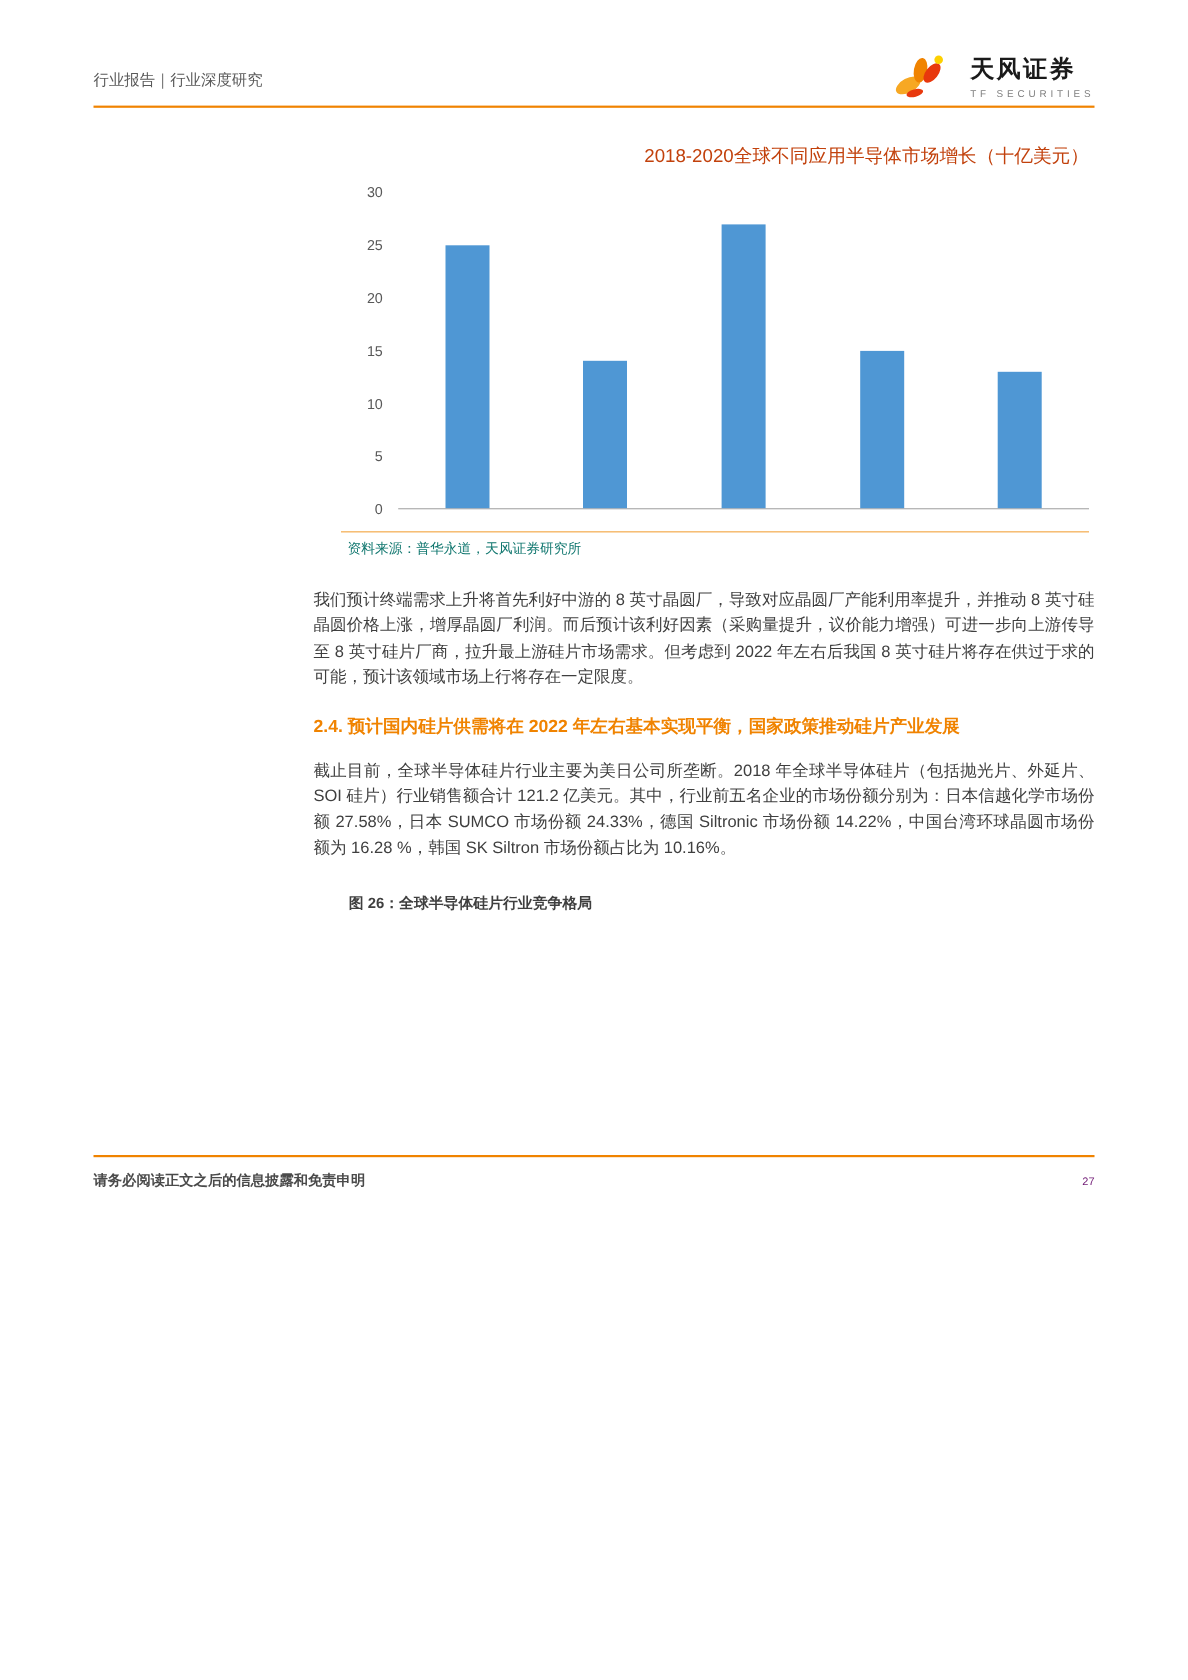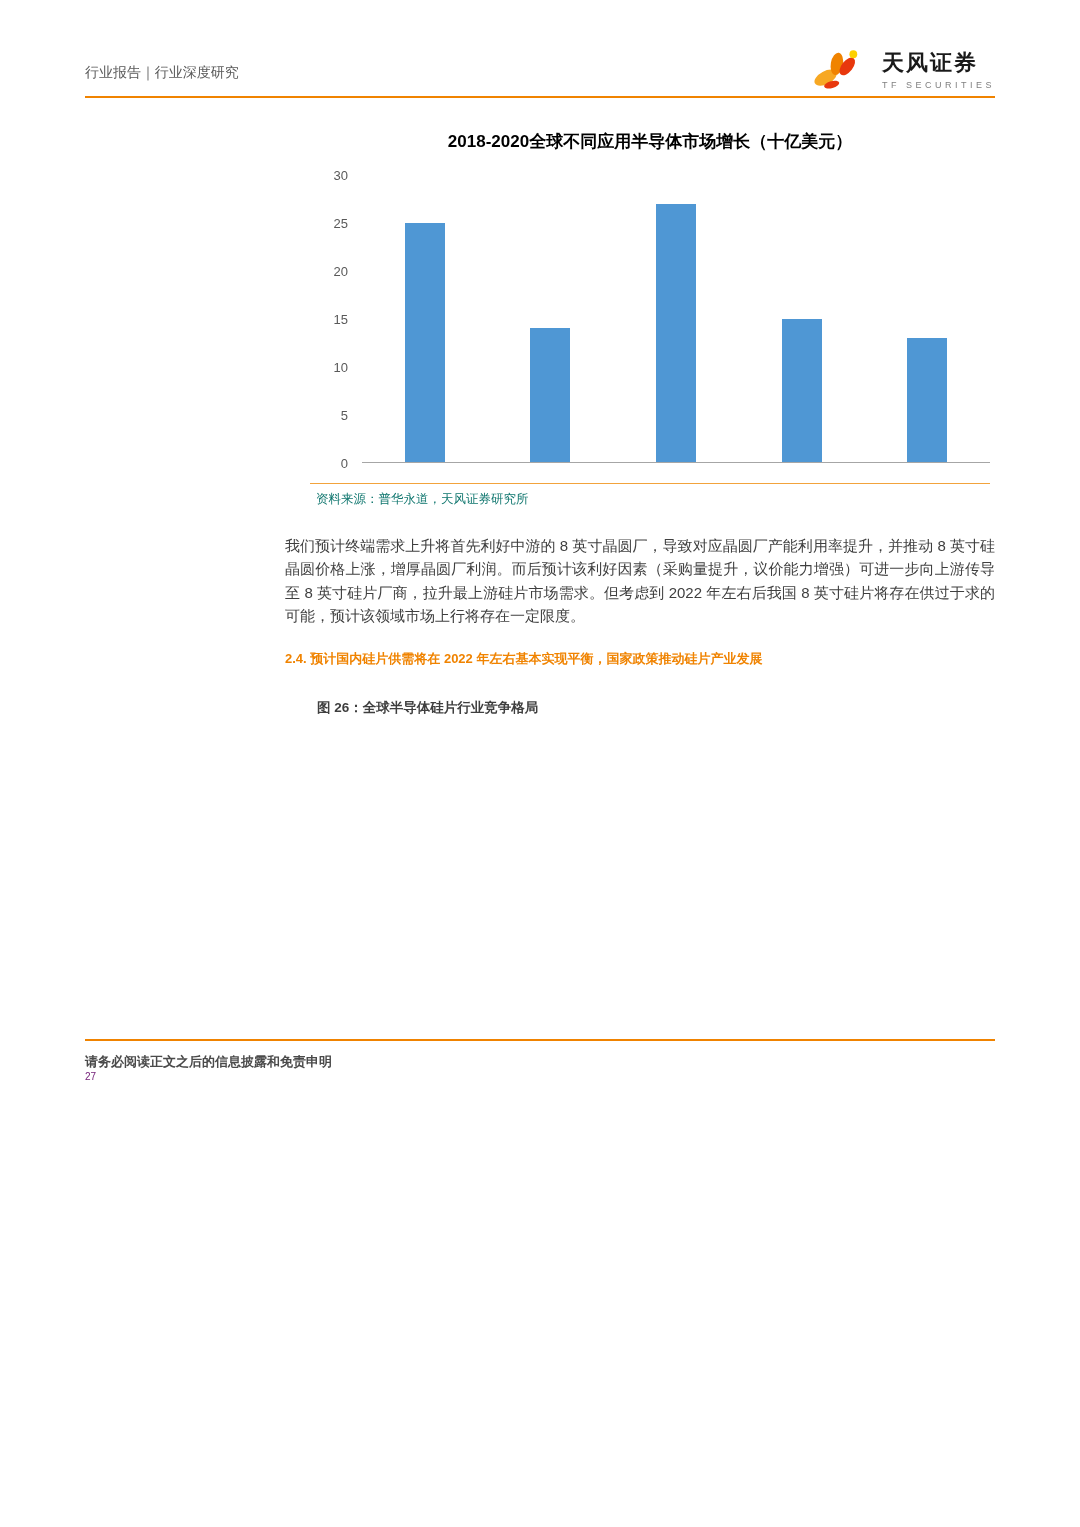--- a/index.html
+++ b/index.html
@@ -25,25 +25,24 @@
   .breadcrumb { font-size: 14px; color: #595959; padding-bottom: 10px; }
   .brand { display: flex; align-items: center; gap: 20px; }
   .brand-text { display: flex; flex-direction: column; align-items: flex-start; }
   .brand-name { font-size: 22px; font-weight: bold; color: #1a1a1a; letter-spacing: 2px; }
   .brand-sub { font-size: 9px; color: #808080; letter-spacing: 3.5px; margin-top: 2px; }
   .header-rule { height: 2px; background: #F08300; margin: 4px 85px 0 85px; }
 
   
   .chart-block { margin: 16px 90px 0 310px; }
   .chart-title {
-    text-align: center;
+    text-align: right;
     font-size: 17px;
-    color: #000000;
+    color: #c2410c;
     padding: 16px 0 22px 0;
-    font-weight: bold;
   }
   .chart-area { display: flex; justify-content: space-between; }
   .y-axis { position: relative; width: 52px; height: 288px; flex: 0 0 52px; }
   .ytick {
     position: absolute;
     right: 14px;
     transform: translateY(-50%);
     font-size: 13px;
     color: #595959;
   }
@@ -64,37 +63,37 @@
   
   .body-block { margin: 26px 85px 0 285px; }
   .body-para {
     font-size: 15px;
     line-height: 1.55;
     color: #3F3F3F;
     text-align: justify;
     margin-bottom: 17px;
   }
   .section-heading {
-    font-size: 13px;
+    font-size: 16px;
     font-weight: bold;
     color: #F08300;
     line-height: 1.5;
     margin: 22px 0 16px 0;
   }
   .figure-caption {
     font-size: 13.5px;
     font-weight: bold;
     color: #3F3F3F;
     margin: 30px 0 0 32px;
   }
 
   
   .footer { position: absolute; left: 85px; right: 85px; bottom: 44px; }
   .footer-rule { height: 2px; background: #F08300; margin-bottom: 12px; }
-  .footer-row { display: flex; justify-content: space-between; align-items: baseline; flex-direction: column; }
+  .footer-row { display: flex; justify-content: space-between; align-items: baseline; }
   .disclaimer { font-size: 13px; font-weight: bold; color: #4a4a4a; }
   .page-number { font-size: 10px; color: #701a75; }
 </style>
 </head>
 <body>
 
 <div class="page">
 
   <header class="header">
     <div class="breadcrumb">行业报告｜行业深度研究</div>
@@ -148,20 +147,23 @@
     </div>
     <div class="chart-divider"></div>
     <div class="chart-source">资料来源：普华永道，天风证券研究所</div>
   </section>
 
   <section class="body-block">
     <div id="paras-before">
         <p class="body-para">我们预计终端需求上升将首先利好中游的 8 英寸晶圆厂，导致对应晶圆厂产能利用率提升，并推动 8 英寸硅晶圆价格上涨，增厚晶圆厂利润。而后预计该利好因素（采购量提升，议价能力增强）可进一步向上游传导至 8 英寸硅片厂商，拉升最上游硅片市场需求。但考虑到 2022 年左右后我国 8 英寸硅片将存在供过于求的可能，预计该领域市场上行将存在一定限度。</p>
       </div>
     <h2 class="section-heading">2.4. 预计国内硅片供需将在 2022 年左右基本实现平衡，国家政策推动硅片产业发展</h2>
+    <div id="paras-after">
+        <p class="body-para">截止目前，全球半导体硅片行业主要为美日公司所垄断。2018 年全球半导体硅片（包括抛光片、外延片、SOI 硅片）行业销售额合计 121.2 亿美元。其中，行业前五名企业的市场份额分别为：日本信越化学市场份额 27.58%，日本 SUMCO 市场份额 24.33%，德国 Siltronic 市场份额 14.22%，中国台湾环球晶圆市场份额为 16.28 %，韩国 SK Siltron 市场份额占比为 10.16%。</p>
+      </div>
     <div class="figure-caption">图 26：全球半导体硅片行业竞争格局</div>
   </section>
 
   <footer class="footer">
     <div class="footer-rule"></div>
     <div class="footer-row">
       <div class="disclaimer">请务必阅读正文之后的信息披露和免责申明</div>
       <div class="page-number">27</div>
     </div>
   </footer>

